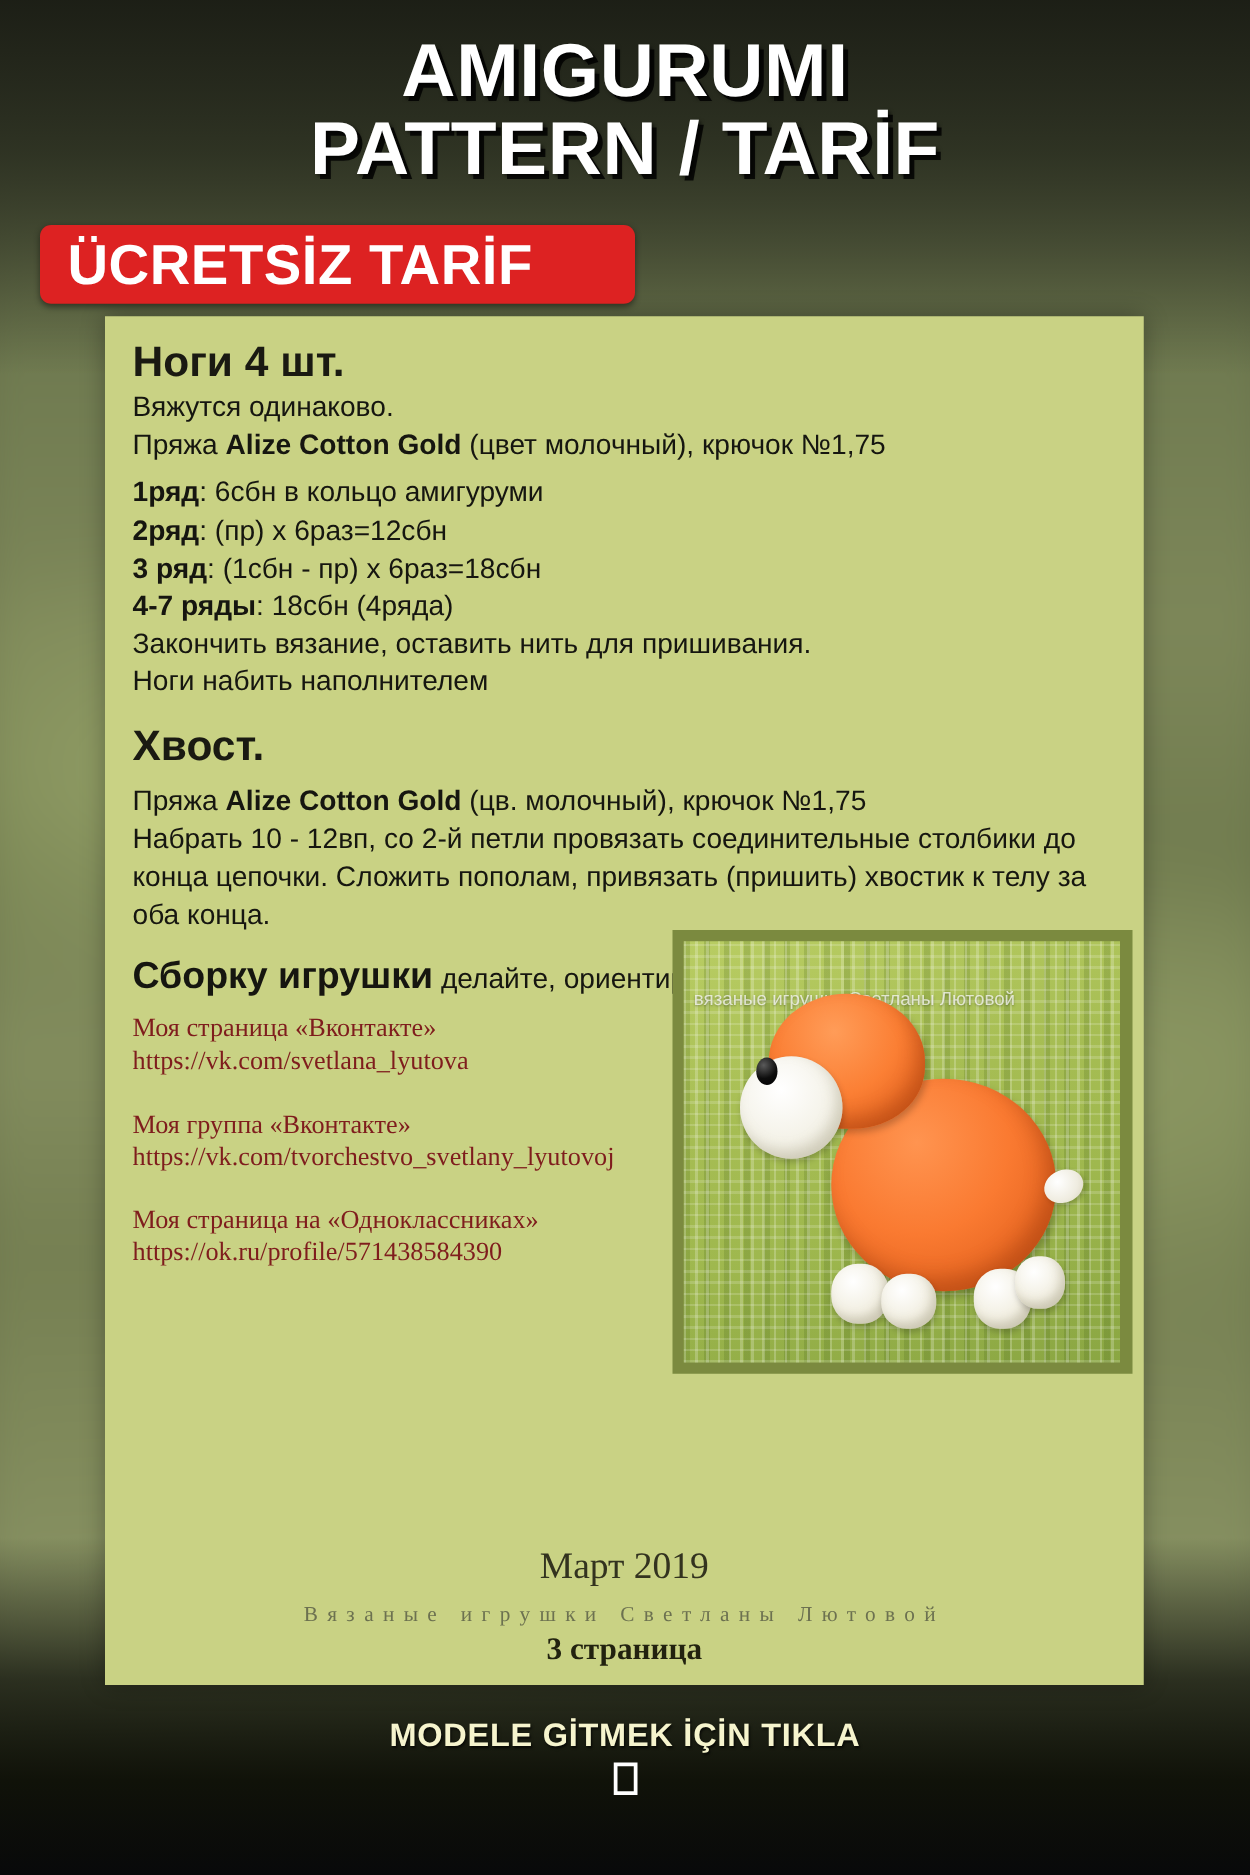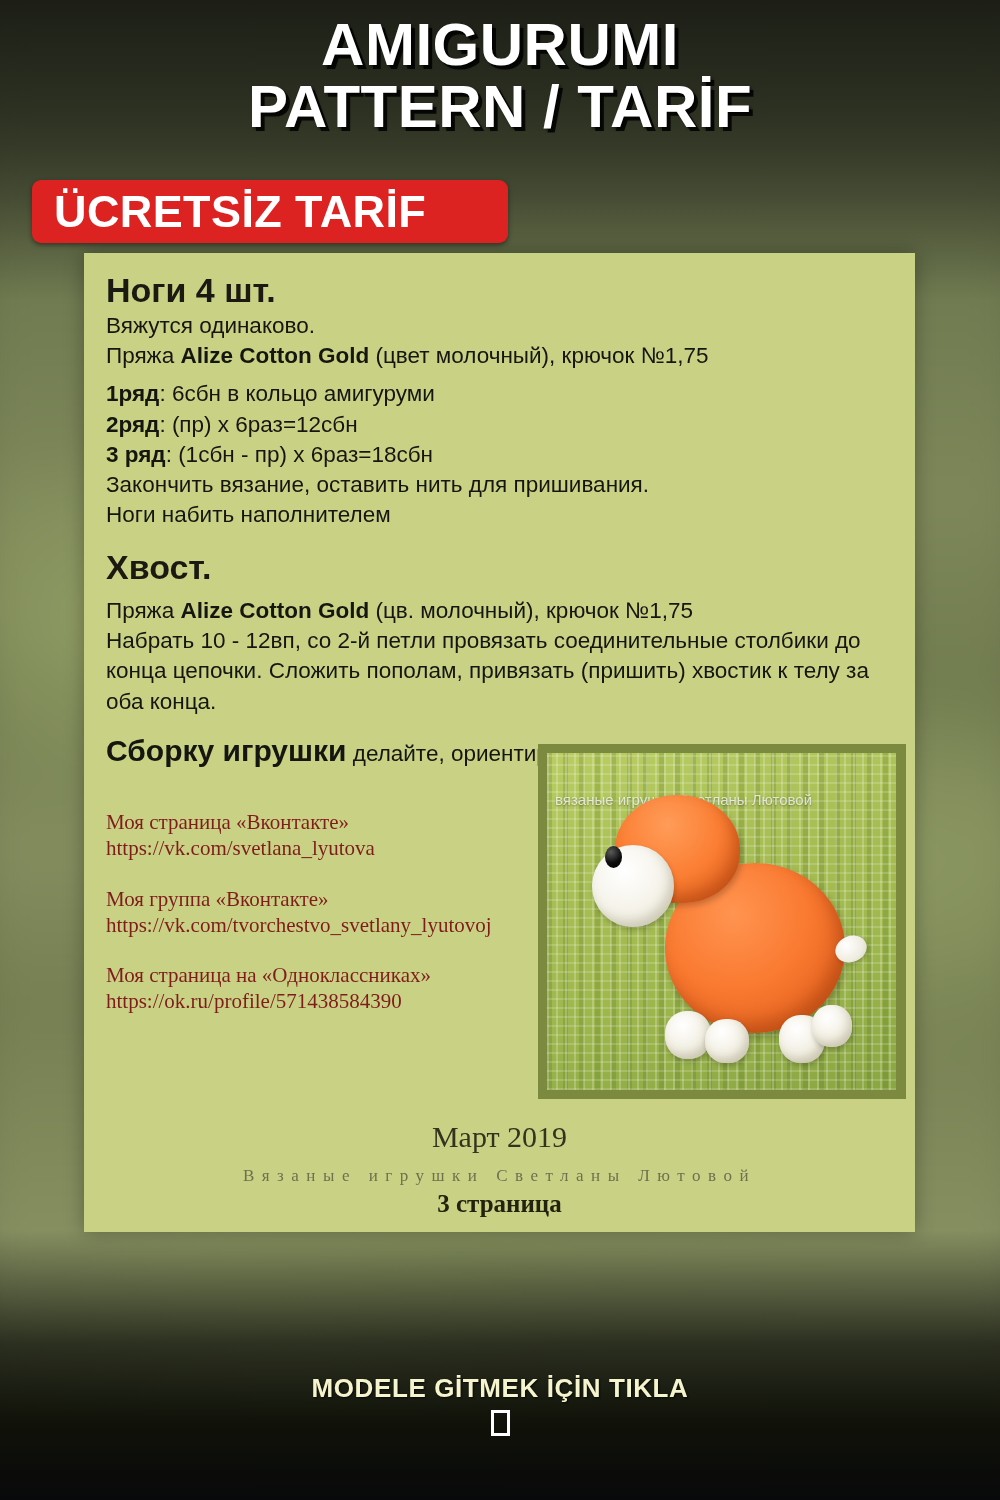--- a/index.html
+++ b/index.html
@@ -39,21 +39,21 @@
     position:absolute; left:0; right:0; top:0; height:300px;
     background:linear-gradient(180deg, rgba(26,28,20,.93) 0%, rgba(40,44,30,.82) 40%, rgba(58,63,42,.35) 80%, rgba(58,63,42,0) 100%);
   }
   .bg-bottom-dark{
     position:absolute; left:0; right:0; bottom:0; height:270px;
     background:linear-gradient(0deg, #08090a 0%, #101209 28%, rgba(30,33,22,.86) 58%, rgba(45,49,33,.45) 82%, rgba(50,55,36,0) 100%);
   }
 
   
   .header{ position:absolute; left:0; right:0; top:0; z-index:5; }
-  .title-block{ text-align:center; padding-top:14px; }
+  .title-block{ text-align:center; padding-top:26px; }
   .title-line{
     color:#ffffff;
     font-weight:bold;
     font-size:60px;
     line-height:1.03;
     letter-spacing:.5px;
     text-shadow: 4px 4px 0 rgba(0,0,0,.82), 2px 2px 3px rgba(0,0,0,.6);
   }
   .badge{
     position:absolute; left:32px; top:180px;
@@ -65,21 +65,21 @@
   }
   .badge-text{
     color:#ffffff; font-weight:bold; font-size:45px;
     padding-left:22px; letter-spacing:.4px;
     line-height:1;
   }
 
   
   .doc{
     position:absolute; left:84px; top:253px;
-    width:831px; height:979px;
+    width:831px; height:1095px;
     background:#c9d284;
     z-index:4;
     box-shadow:0 0 18px rgba(0,0,0,.30);
     overflow:hidden;
   }
   .doc-inner{ padding:18px 22px 0 22px; position:relative; height:100%; }
 
   .h-big{
     font-size:34px; font-weight:bold; color:#1a1a12;
     line-height:1.12; margin-bottom:2px;
@@ -244,20 +244,21 @@
   <div class="doc-inner">
 
     <div>
       <div class="h-big">Ноги 4 шт.</div>
       <div class="p-line">Вяжутся одинаково.</div>
       <div class="p-line"><span>Пряжа </span><b>Alize Cotton Gold</b><span> (цвет молочный), крючок №1,75</span></div>
       <div class="sp-8"></div>
       <div class="p-line"><b>1ряд</b><span>:  6сбн в кольцо амигуруми</span></div>
       <div class="p-line"><b>2ряд</b><span>: (пр) х 6раз=12сбн</span></div>
       <div class="p-line"><b>3 ряд</b><span>: (1сбн - пр) х 6раз=18сбн</span></div>
+      <div class="p-line"><b>4-7 ряды</b><span>: 18сбн (4ряда)</span></div>
       <div class="p-line">Закончить вязание, оставить нить для пришивания.</div>
       <div class="p-line">Ноги набить наполнителем</div>
     </div>
 
     <div class="sp-18"></div>
 
     <div>
       <div class="h-big">Хвост.</div>
       <div class="sp-8"></div>
       <div class="p-line"><span>Пряжа </span><b>Alize Cotton Gold</b><span> (цв. молочный), крючок №1,75</span></div>

